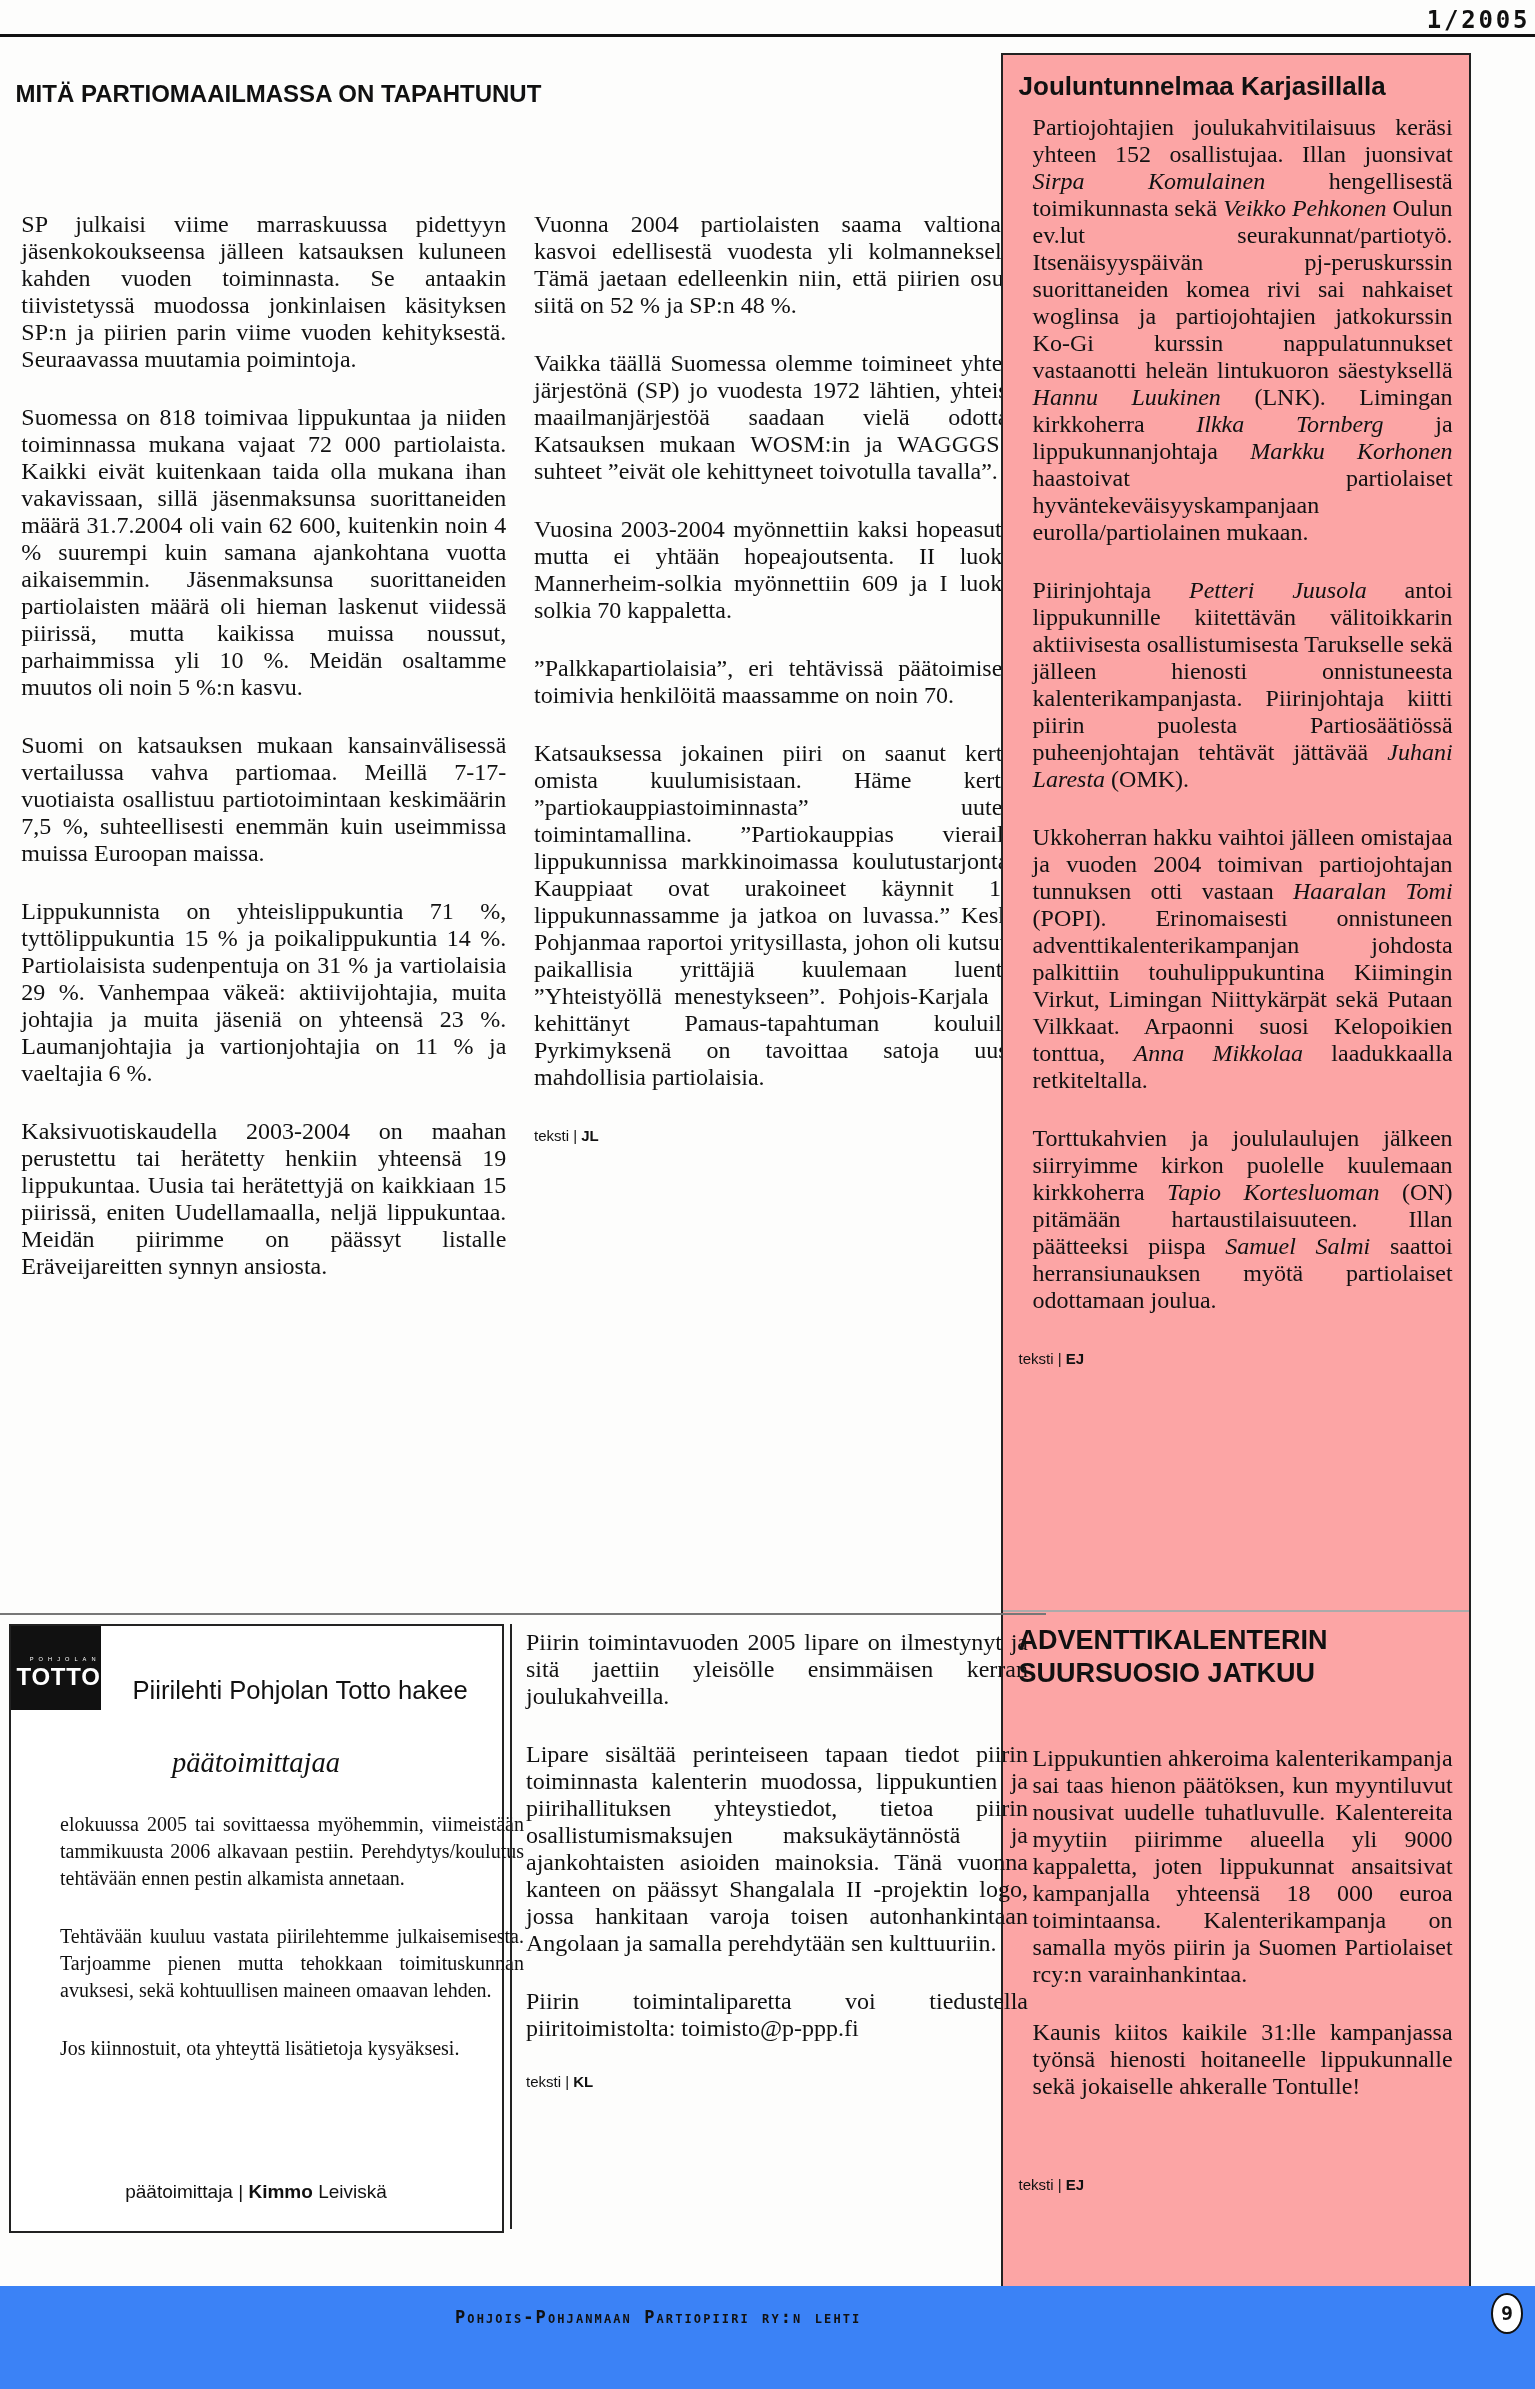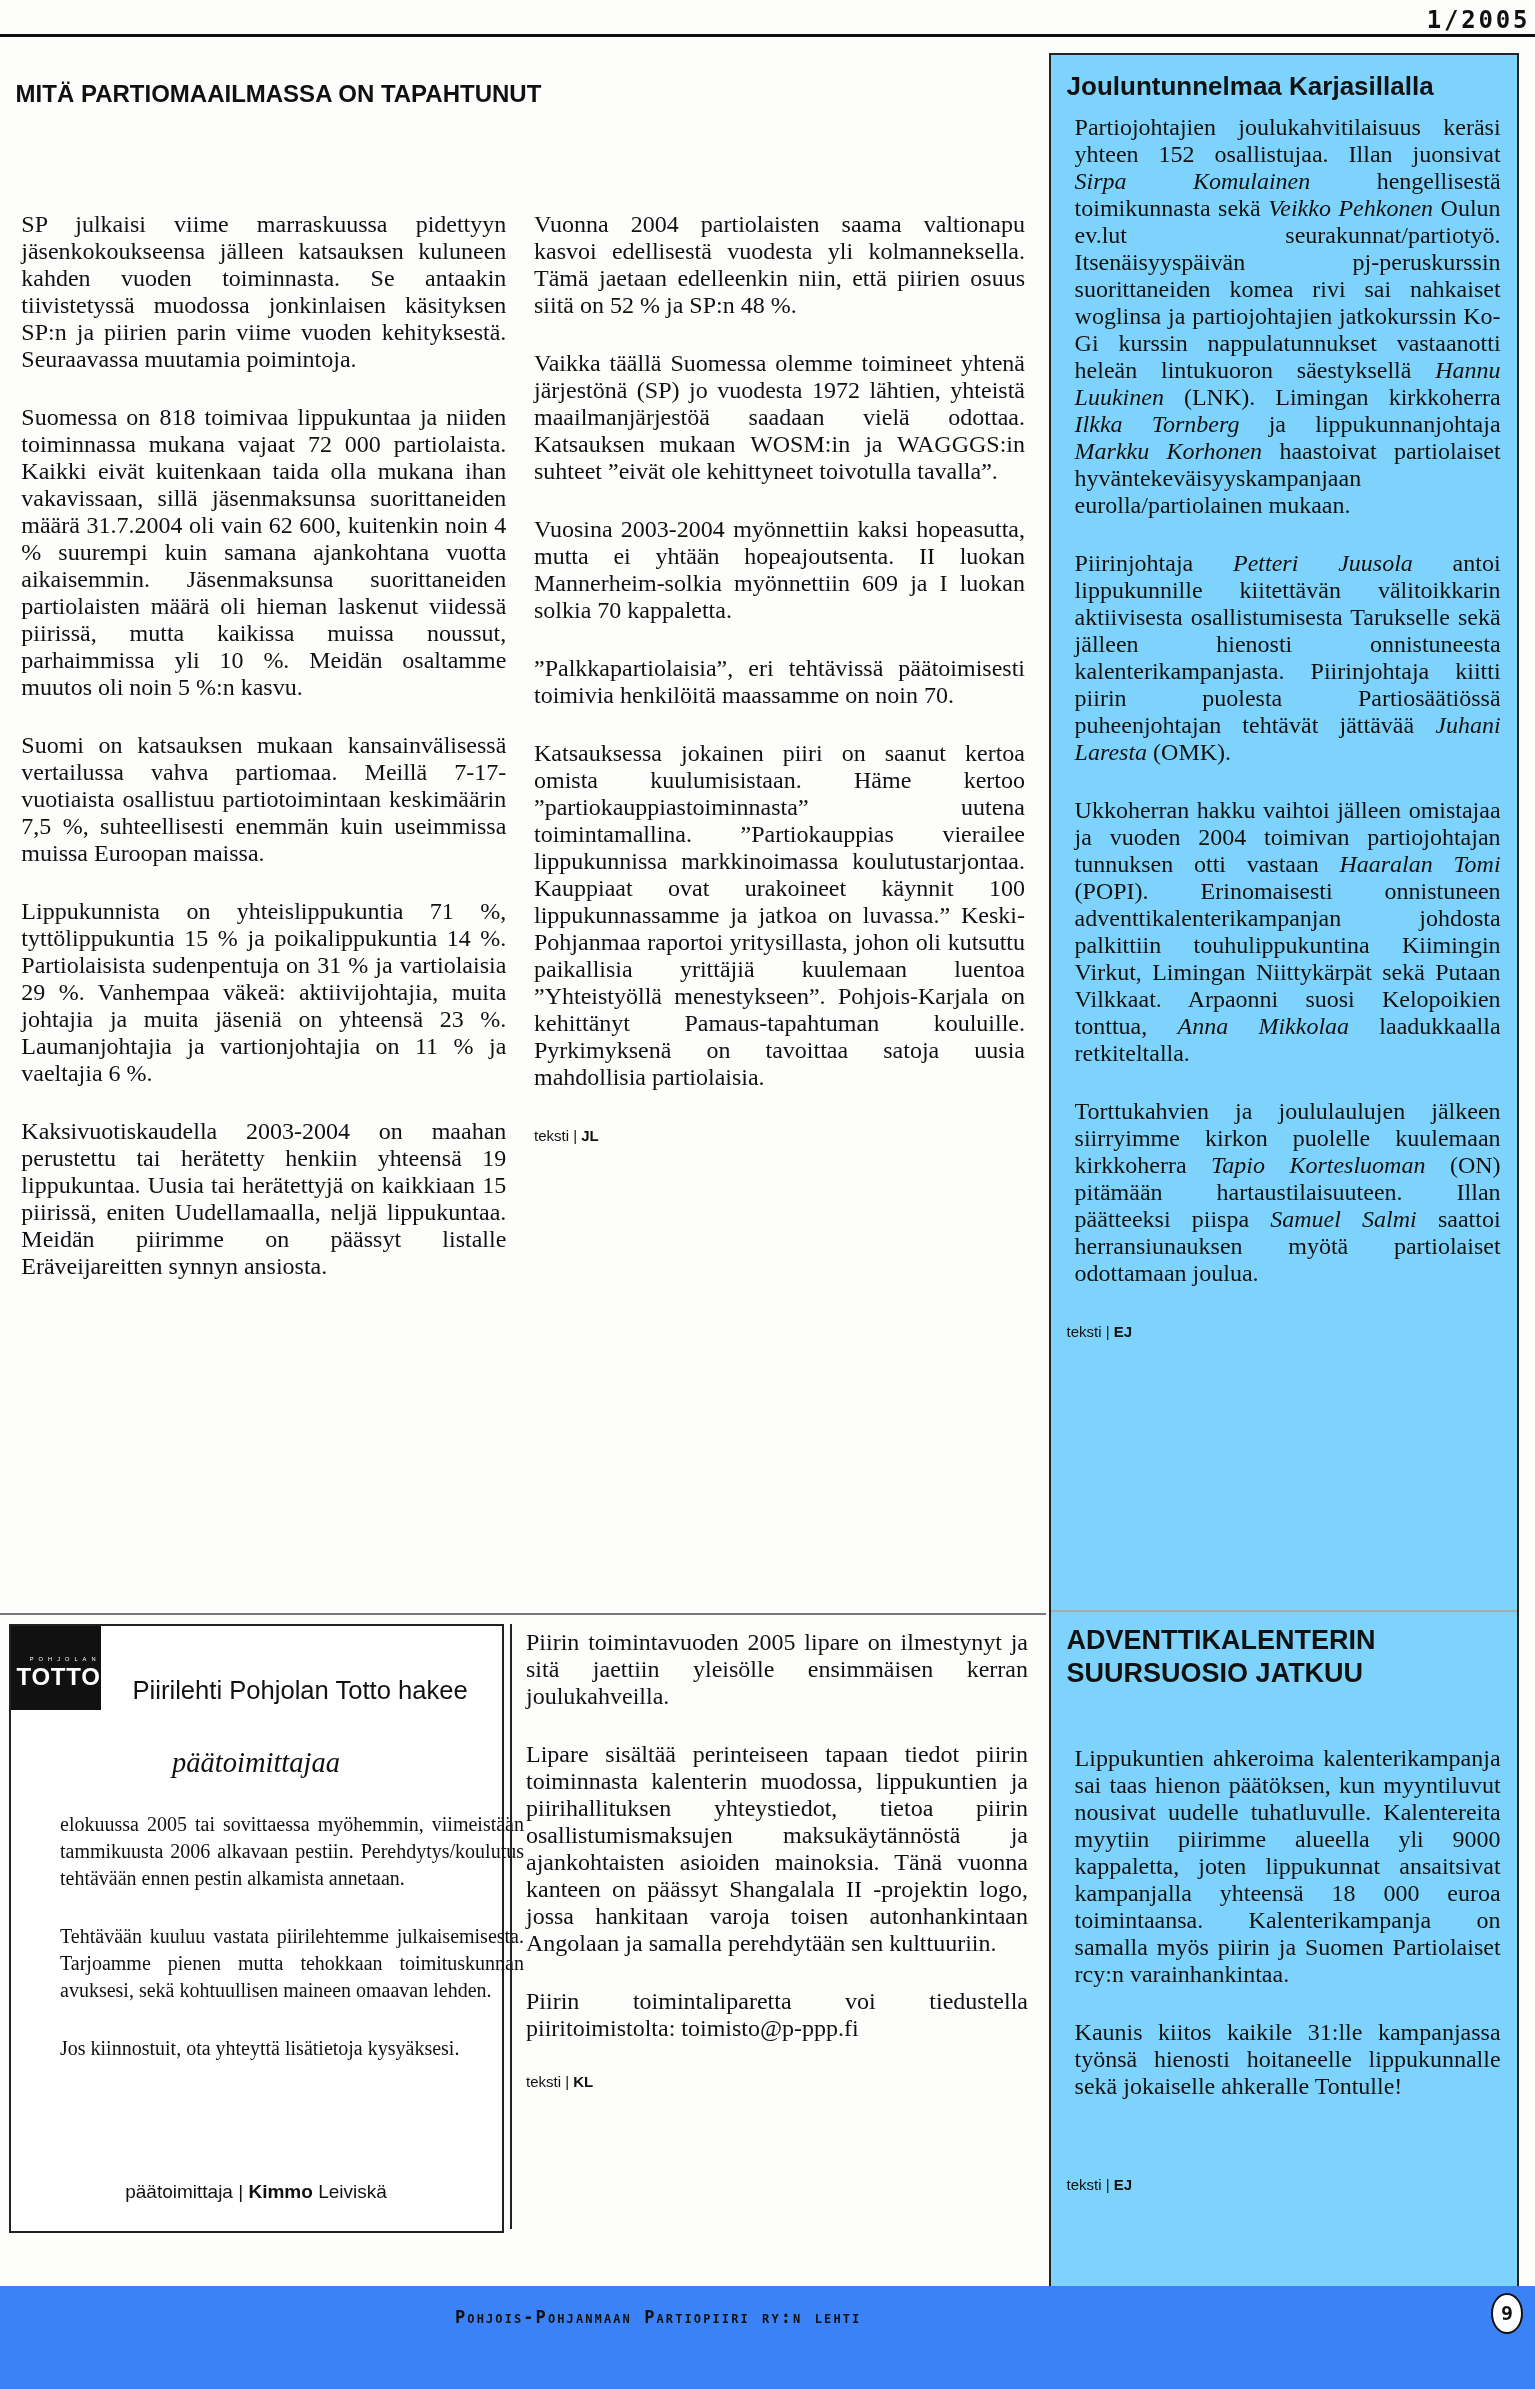--- a/index.html
+++ b/index.html
@@ -19,25 +19,25 @@
   }
   .col { position:absolute; font-size:24px; line-height:27px; text-align:justify; hyphens:manual; }
   .col p { margin:0 0 31px 0; }
   #colA { left:21.3px; top:211px; width:485px; }
   #colB { left:534px; top:211px; width:491px; }
   .byline { font-family:"Liberation Sans", sans-serif; font-size:15px; }
   .byline b { font-weight:bold; }
 
   
   .sidebar {
-    position:absolute; left:1049px; top:53px; width:466px; height:2234px;
-    background:#7dd3fc; border:2.1px solid #222; border-bottom:none;
+    position:absolute; left:1001px; top:53px; width:466px; height:2234px;
+    background:#fca5a5; border:2.1px solid #222; border-bottom:none;
   }
   .sb-sec { position:absolute; left:15.6px; width:434px; font-size:24px; line-height:27px; text-align:justify; }
-  .sb-sec p { margin:0 0 31px 8px; }
+  .sb-sec p { margin:0 0 31px 14px; }
   .sb-title { font-family:"Liberation Sans", sans-serif; font-weight:bold; font-size:26px; line-height:31px; margin:0 0 12.8px 0; }
   #sb1 { top:15.6px; }
   #sb2 { top:1569px; }
   .sb-title2 { font-family:"Liberation Sans", sans-serif; font-weight:bold; font-size:27px; line-height:33px; margin:0 0 55px 0; }
   .sb-divider { position:absolute; left:0; right:0; top:1555px; height:2.1px; background:#aaa; }
   i { font-style:italic; }
 
   
   .mid-rule { position:absolute; left:0; width:1046px; top:1613px; height:2.1px; background:#777; }
   .ad-box {

